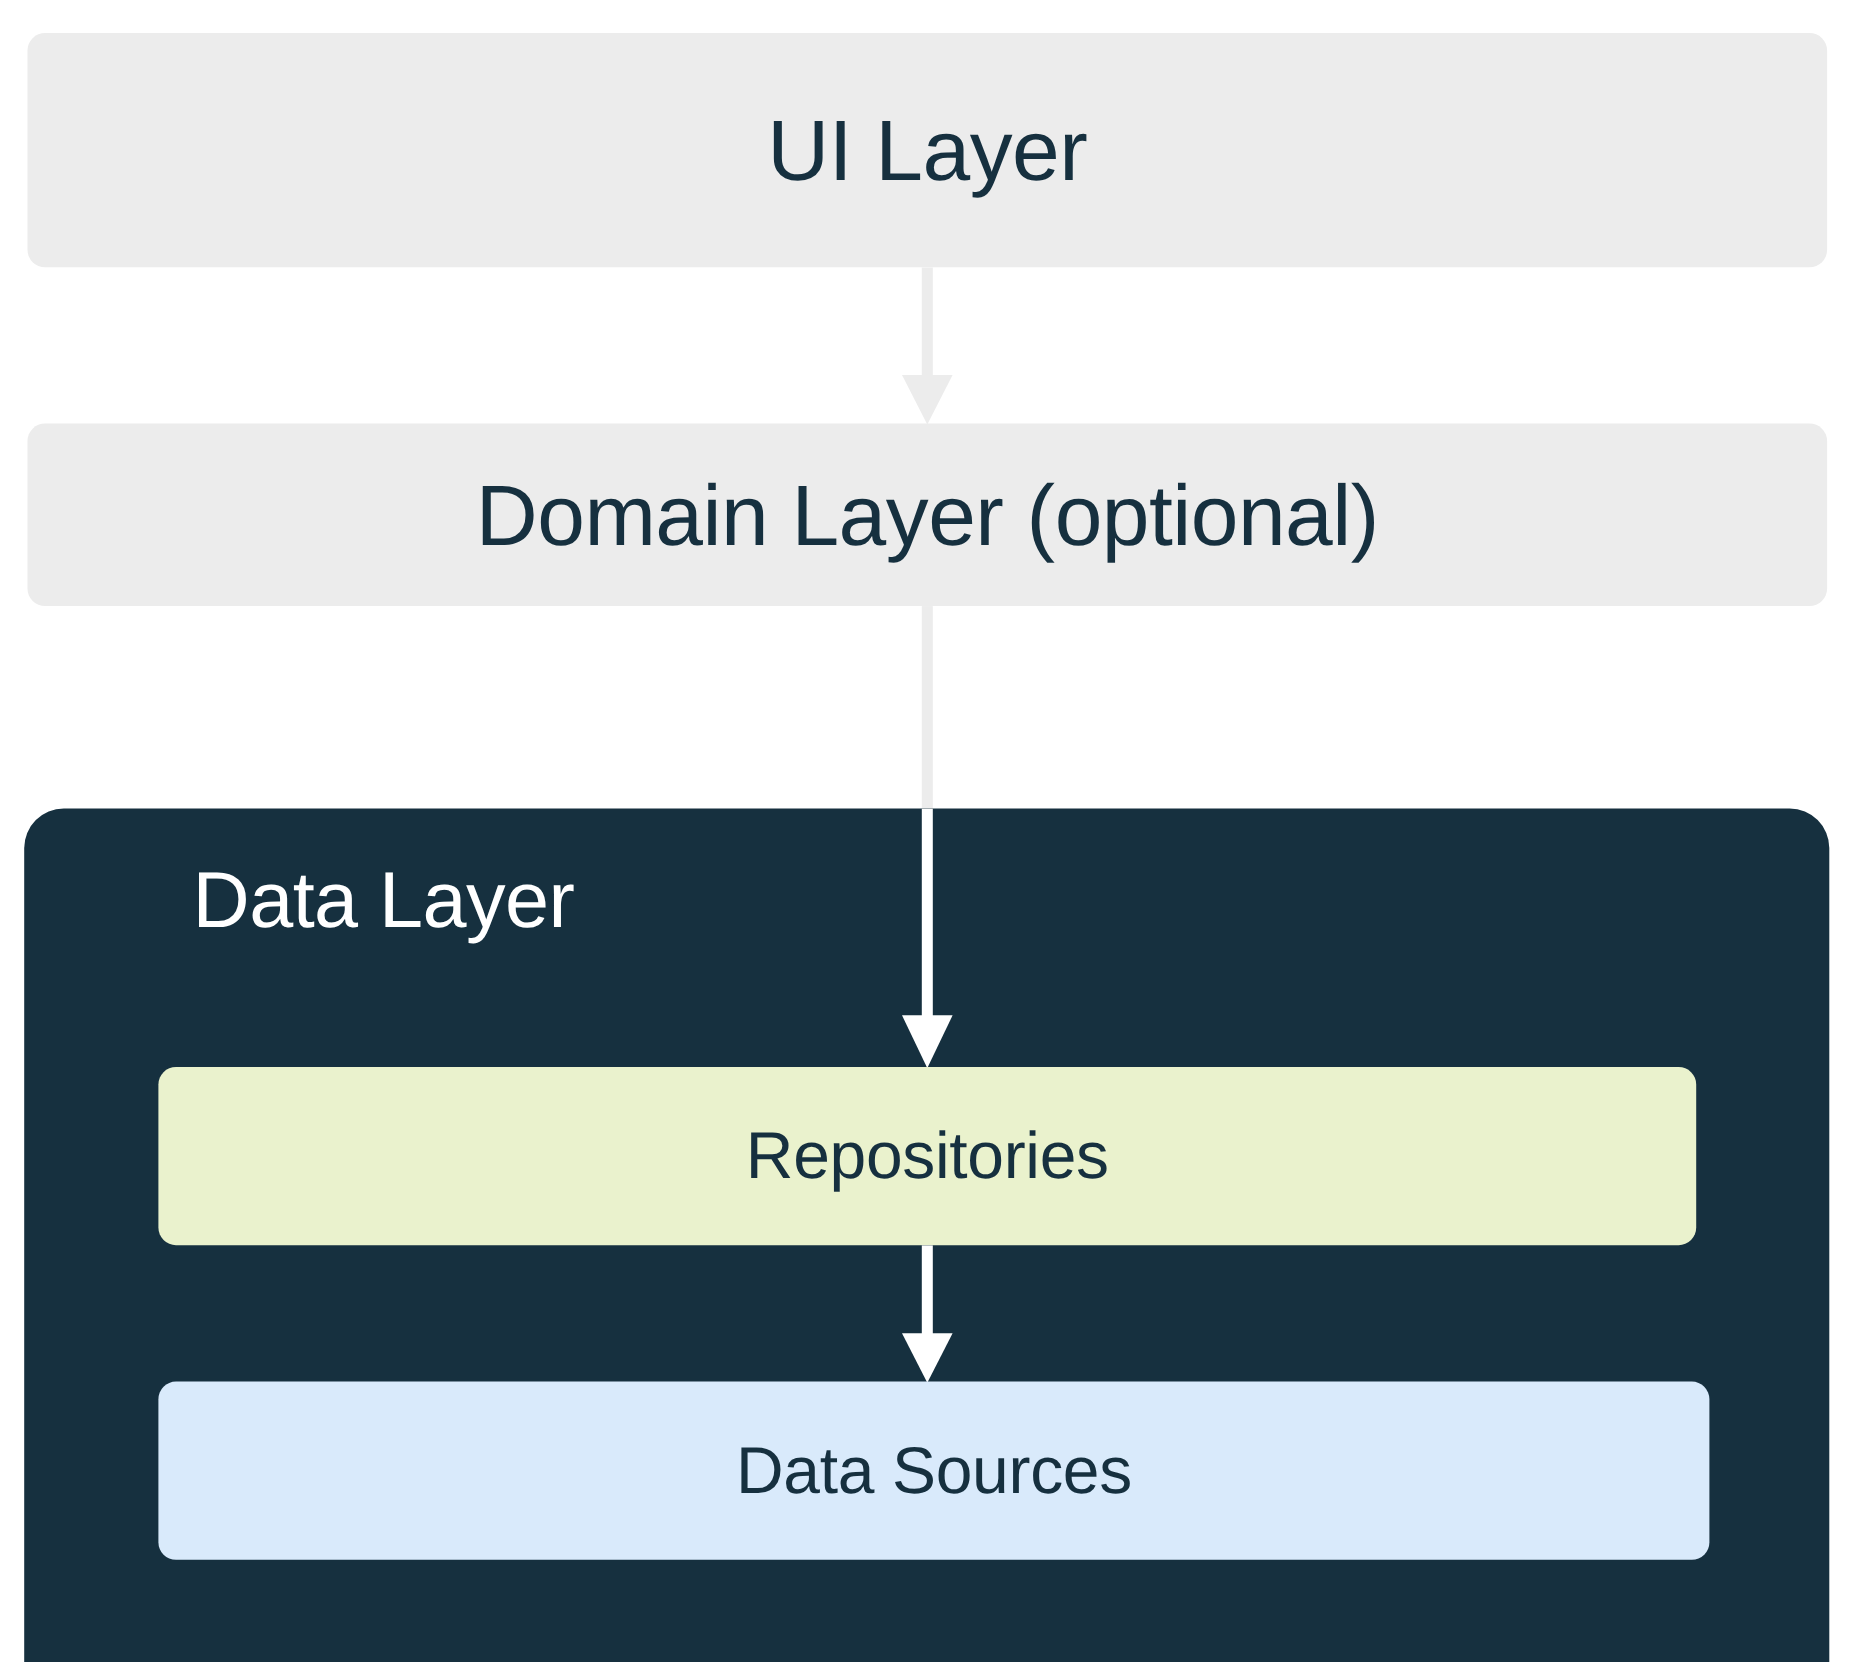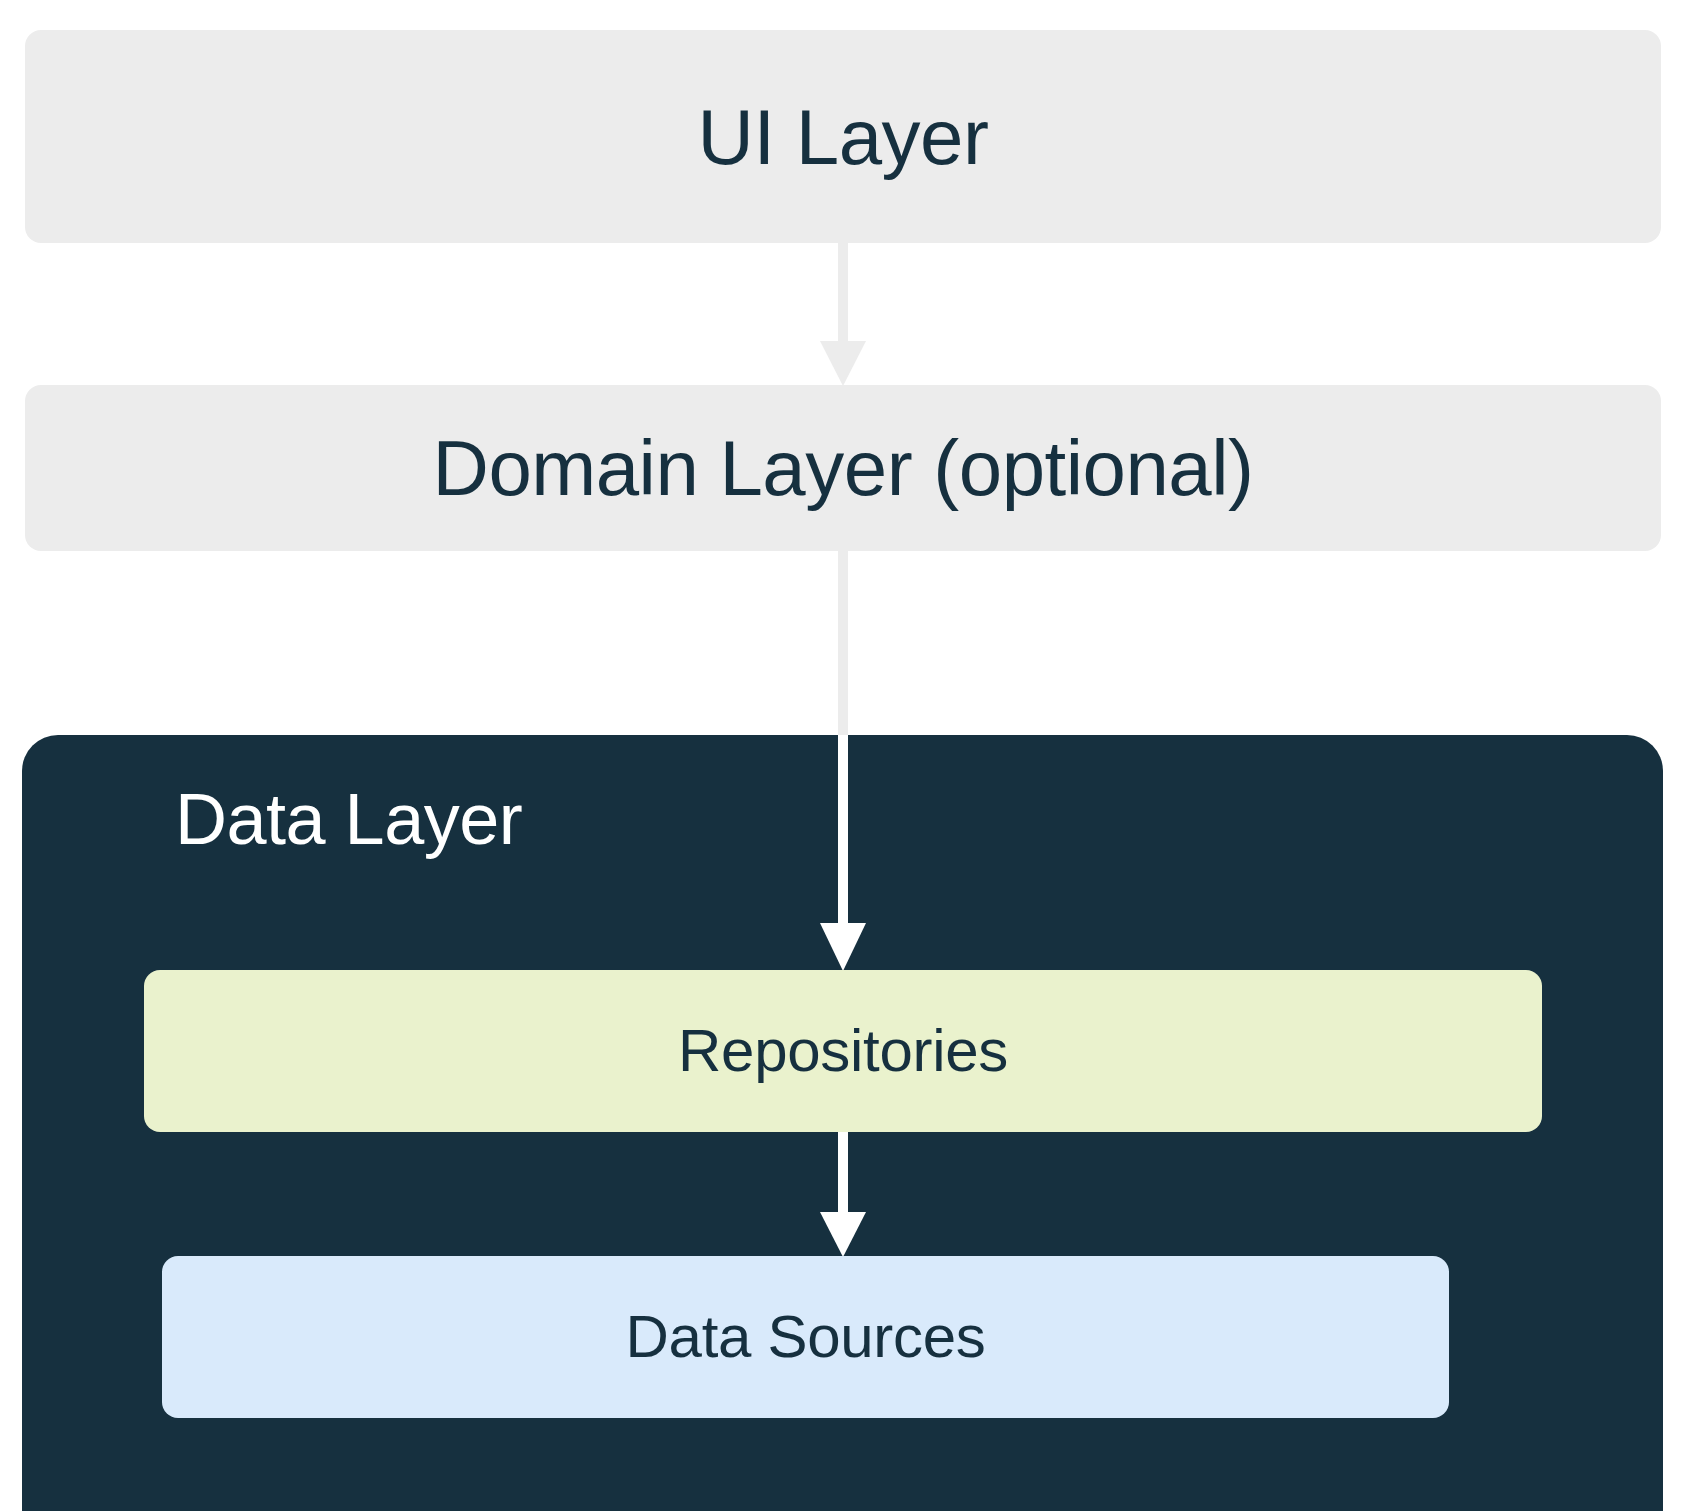--- a/index.html
+++ b/index.html
@@ -105,25 +105,24 @@
     top: 970px;
     width: 1398px;
     height: 162px;
     background: #eaf2cd;
     border-radius: 16px;
   }
 
   #data-sources-box {
     left: 144px;
     top: 1256px;
-    width: 1287px;
+    width: 1410px;
     height: 162px;
     background: #d9eafb;
     border-radius: 16px;
-    margin-left: 18px;
   }
 
   
   .arrow {
     position: absolute;
     pointer-events: none;
   }
 </style>
 </head>
 <body>

